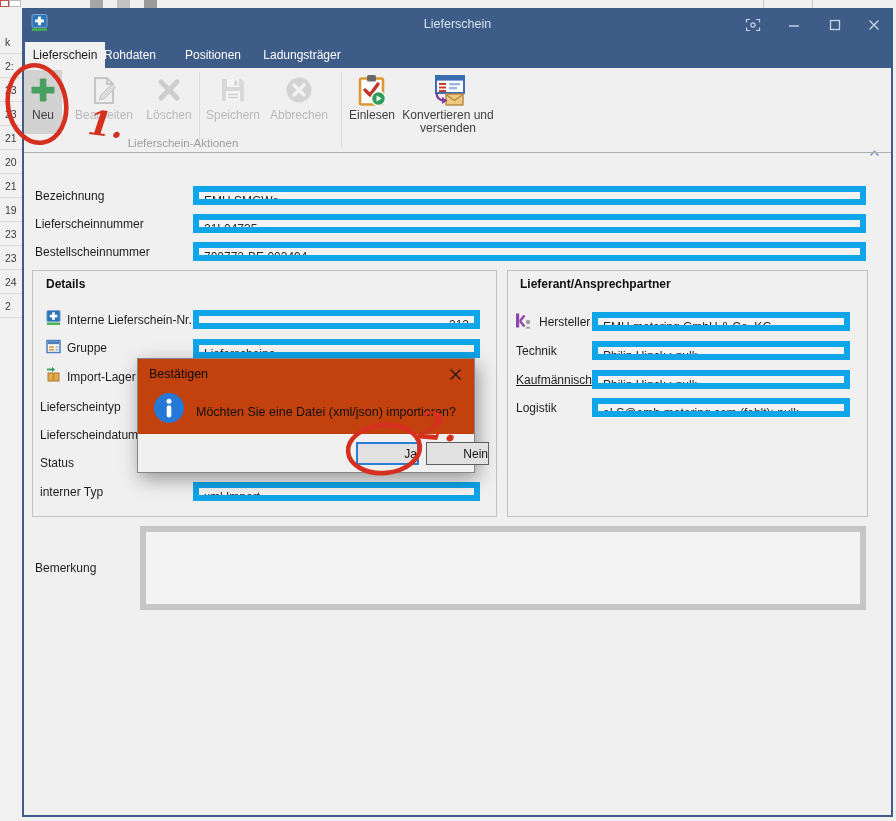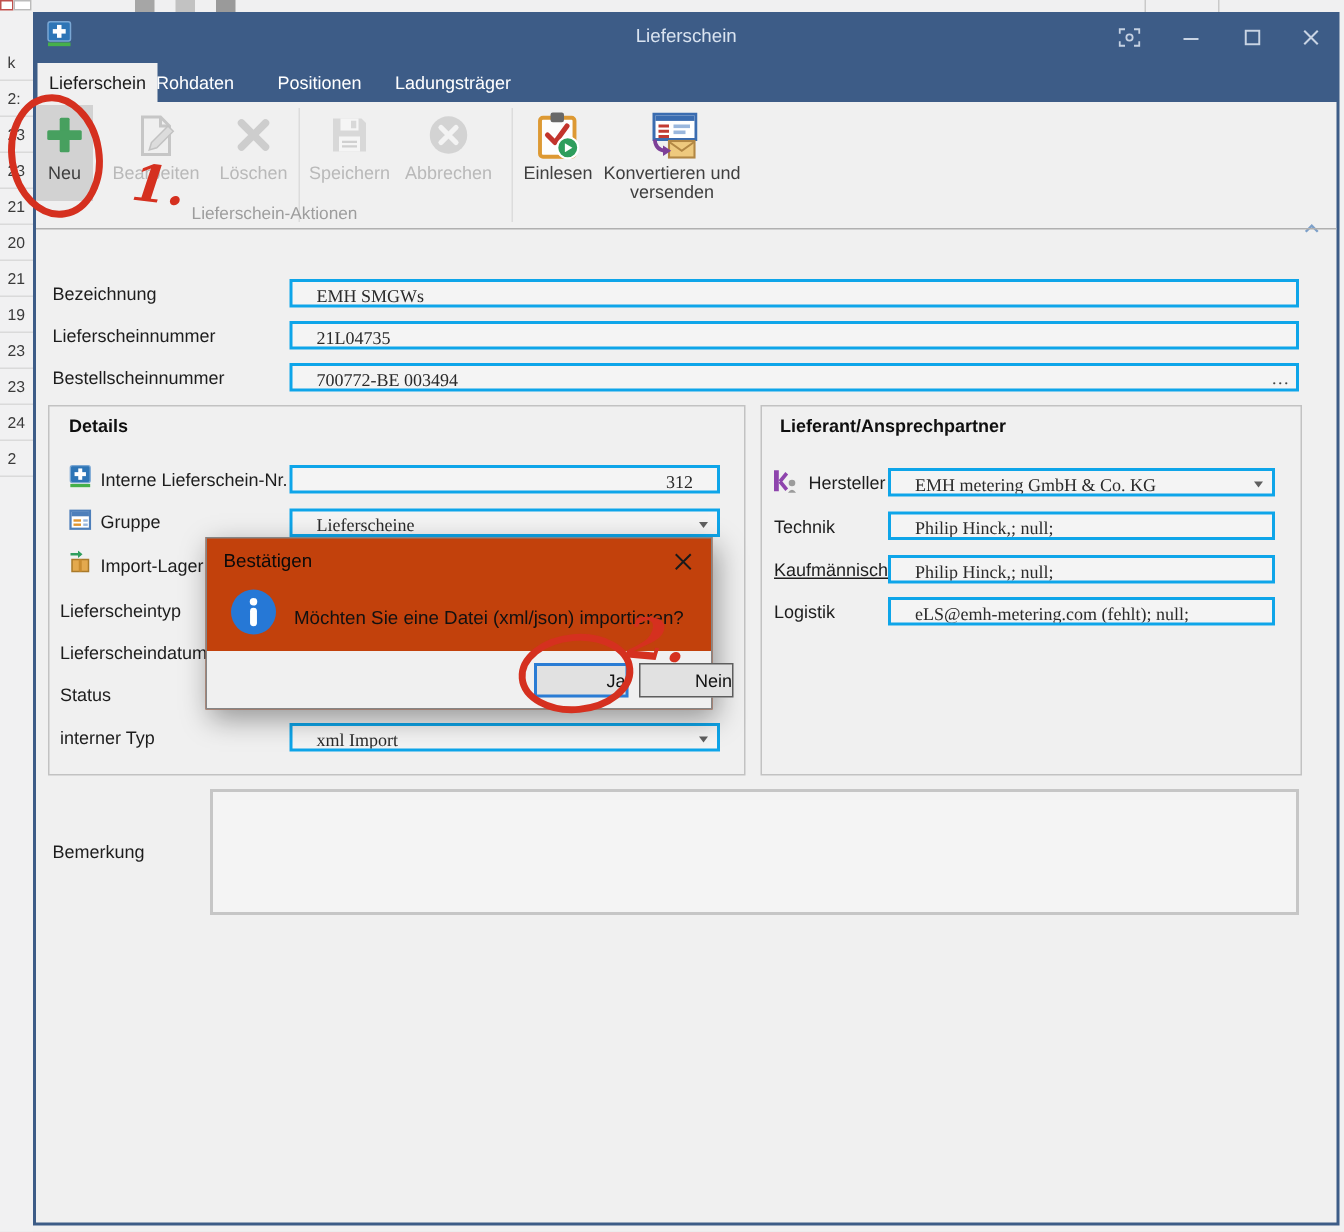--- a/index.html
+++ b/index.html
@@ -39,23 +39,23 @@
   .rbtn .rlbl { margin-top:1px; line-height:13px; }
   .rbtn.disabled { color:#b9b9b9; }
   .rbtn.pressed { background:#d2d2d2; height:64px; }
   .vsep { position:absolute; top:72px; height:76px; width:1px; background:#dcdcdc; z-index:2; }
   .grp-label { position:absolute; left:24px; top:137px; width:318px; text-align:center;
                font-size:11.5px; color:#9d9d9d; z-index:2; }
   .collapse { position:absolute; left:869px; top:143px; z-index:2; }
 
   
   .lbl { position:absolute; font-size:12px; color:#1d1d1d; white-space:nowrap; z-index:2; }
-  .tb { position:absolute; height:19px; background:#f4f4f4; border:2px solid #0ea5e9;
-        font-size:12px; color:#2a2a2a; padding:1px 16px 0; line-height:16px;
-        white-space:nowrap; overflow:hidden; z-index:2;font-family:Liberation Serif, serif; }
+  .tb { position:absolute; height:19px; background:#f4f4f4; border:6px solid #0ea5e9;
+        font-size:12px; color:#2a2a2a; padding:1px 5px 0; line-height:16px;
+        white-space:nowrap; overflow:hidden; z-index:2; }
   .tb.right { text-align:right; }
   .dd::after { content:""; position:absolute; right:6px; top:7px; width:0; height:0;
                border-left:3.5px solid transparent; border-right:3.5px solid transparent;
                border-top:4.5px solid #5f5f5f; }
   .browse { position:absolute; right:4px; top:0; font-size:12px; color:#444; letter-spacing:1px; }
   .gbox { position:absolute; border:1px solid #c2c2c2; z-index:1; }
   .gbox-title { position:absolute; font-size:12px; font-weight:bold; color:#0f0f0f; z-index:2; }
   .rowico { position:absolute; z-index:2; }
 
   

